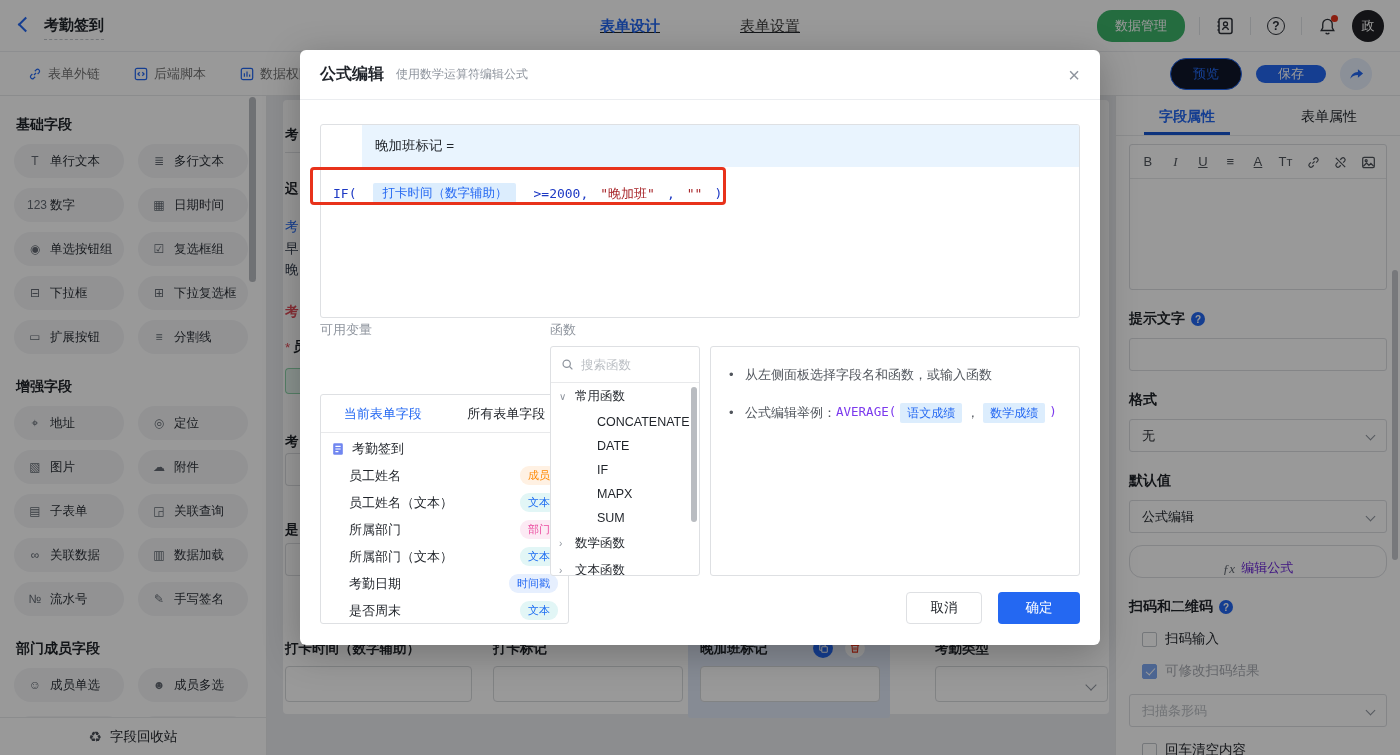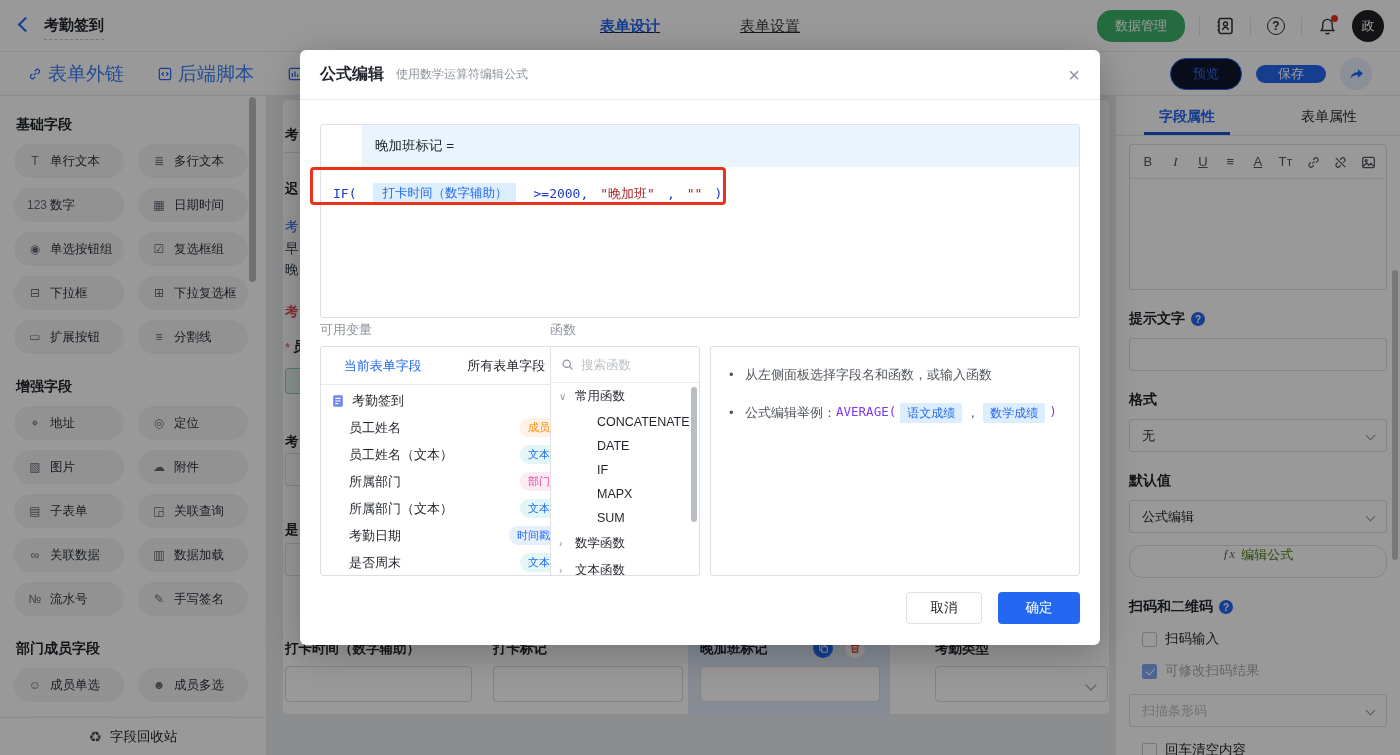--- a/index.html
+++ b/index.html
@@ -18,21 +18,21 @@
   .btn-green { background:#3cb46a; color:#fff; font-size:13px; padding:7px 18px; border-radius:15px; border:none; cursor:pointer; }
   .vdiv { width:1px; height:18px; background:#e2e4e8; }
   .tp-icon { width:22px; height:22px; color:#2d3138; position:relative; cursor:pointer; display:flex; align-items:center; justify-content:center; }
   .help-circ { width:18px; height:18px; border:1.6px solid #2d3138; border-radius:50%; font-size:12px; font-weight:bold; display:flex; align-items:center; justify-content:center; }
   .bell-dot { position:absolute; right:0; top:0; width:7px; height:7px; background:#e8321b; border-radius:50%; }
   .avatar { width:32px; height:32px; border-radius:50%; background:#202126; color:#fff; font-size:13px; display:flex; align-items:center; justify-content:center; cursor:pointer; }
 
   
   .subbar { position:absolute; left:0; top:52px; width:1400px; height:44px; background:#fff; border-bottom:1px solid #e8e9eb; z-index:1; }
   .sub-links { position:absolute; left:28px; top:0; height:44px; display:flex; gap:34px; align-items:center; }
-  .sub-link { display:flex; gap:6px; align-items:center; color:#3b82f6; font-size:19px; cursor:pointer; }
+  .sub-link { display:flex; gap:6px; align-items:center; color:#737373; font-size:13px; cursor:pointer; }
   .sub-link svg { width:14px; height:14px; stroke:#2468f2; fill:none; stroke-width:1.4; }
   .sub-right { position:absolute; right:28px; top:0; height:44px; display:flex; gap:14px; align-items:center; }
   .btn-outline { border:1px solid #2468f2; color:#2468f2; background:#0f172a; font-size:13px; padding:6px 22px; border-radius:16px; cursor:pointer; }
   .btn-primary { border:none; background:#2468f2; color:#fff; font-size:13px; padding:0 22px; border-radius:16px; cursor:pointer; }
   .share-circ { width:32px; height:32px; border-radius:50%; background:#e8f0fe; display:flex; align-items:center; justify-content:center; cursor:pointer; }
   .share-circ svg { width:15px; height:15px; fill:#2468f2; }
 
   
   .sidebar { position:absolute; left:0; top:96px; width:267px; height:659px; background:#fff; border-right:1px solid #e8e9eb; z-index:1; overflow:hidden; }
   .side-sec-title { font-size:14px; font-weight:bold; margin:20px 0 10px 16px; }
@@ -76,21 +76,21 @@
   .rte-ic { font-size:13px; color:#50555c; width:20px; text-align:center; cursor:pointer; }
   .rte-ic.u { text-decoration:underline; } .rte-ic.i { font-style:italic; font-family:"Liberation Serif",serif; }
   .rte-ic.a { text-decoration:underline; }
   .rte-ic svg { width:15px; height:15px; stroke:#50555c; fill:none; stroke-width:1.3; vertical-align:middle; }
   .rb-label { font-size:14px; font-weight:bold; margin:20px 0 10px 0; display:flex; align-items:center; gap:6px; }
   .qmark { width:14px; height:14px; border-radius:50%; background:#2468f2; color:#fff; font-size:10px; display:flex; align-items:center; justify-content:center; }
   .rb-input { height:33px; border:1px solid #dcdee2; border-radius:3px; background:#fff; width:100%; }
   .rb-select { height:33px; border:1px solid #dcdee2; border-radius:3px; background:#fff; font-size:13px; display:flex; align-items:center; padding:0 12px; position:relative; cursor:pointer; }
   .rb-select::after { content:""; position:absolute; right:12px; top:12px; width:6px; height:6px; border-right:1.5px solid #8f959e; border-bottom:1.5px solid #8f959e; transform:rotate(45deg); }
   .rb-select.disabled { color:#bbbfc4; }
-  .fx-btn { margin-top:12px; height:33px; border:1px solid #dcdee2; border-radius:13px; background:#fff; width:100%; font-size:13px; color:#4d7c0f; display:flex; align-items:flex-start; justify-content:center; gap:6px; cursor:pointer; }
+  .fx-btn { margin-top:12px; height:33px; border:1px solid #dcdee2; border-radius:13px; background:#fff; width:100%; font-size:13px; color:#6d28d9; display:flex; align-items:flex-end; justify-content:center; gap:6px; cursor:pointer; }
   .fx-btn::before { content:"ƒx"; font-family:"Liberation Serif",serif; font-style:italic; color:#646a73; font-size:13px; }
   .chk-row { display:flex; align-items:center; gap:8px; font-size:13.5px; margin:14px 13px; cursor:pointer; }
   .cb { width:15px; height:15px; border:1px solid #c2c6cc; border-radius:2px; background:#fff; flex:none; position:relative; }
   .chk-row.checked .cb { background:#7fa9f2; border-color:#7fa9f2; }
   .chk-row.checked .cb::after { content:""; position:absolute; left:4.5px; top:1.5px; width:4px; height:8px; border-right:1.6px solid #fff; border-bottom:1.6px solid #fff; transform:rotate(42deg); }
   .chk-row.disabled { color:#a8abb2; }
   .page-scroll { position:absolute; right:2px; top:174px; width:6px; height:290px; background:#c6c9ce; border-radius:3px; }
 
   
   .overlay { position:absolute; inset:0; background:rgba(0,0,0,0.40); z-index:40; }
@@ -101,21 +101,21 @@
   .m-close { margin-left:auto; font-size:20px; color:#8f959e; cursor:pointer; line-height:1; }
   .f-box { position:absolute; left:20px; top:74px; width:760px; height:194px; border:1px solid #dee0e3; border-radius:3px; overflow:hidden; }
   .f-strip { height:42px; background:#e9f4fe; display:flex; align-items:center; padding:0 13px; font-size:13.5px; color:#1f2329;margin-left:41px; }
   .f-code { padding:16px 12px; font-family:"DejaVu Sans Mono","Liberation Mono",monospace; font-size:13px; display:flex; align-items:center; flex-wrap:wrap; gap:12px; }
   .tk-fn,.tk-op { color:#1d39c4; }
   .tk-str { color:#a8262a; }
   .tk-chip { font-family:"Liberation Sans","DejaVu Sans",sans-serif; background:#dcedfd; color:#2468f2; padding:2px 9px; border-radius:2px; margin:0 5px; font-size:12.5px; }
   .red-note { position:absolute; left:10px; top:117px; width:416px; height:38px; border:3px solid #e8321b; border-radius:4px; pointer-events:none; z-index:5; }
   .m-sec-label { position:absolute; top:271px; font-size:13px; color:#8f959e; }
   .panel { position:absolute; top:296px; height:230px; border:1px solid #dee0e3; border-radius:3px; background:#fff; overflow:hidden; }
-  .vars-panel { left:20px; width:249px; }
+  .vars-panel { left:20px; width:249px;margin-top:48px; }
   .vtabs { height:38px; display:flex; border-bottom:1px solid #e8e9eb; }
   .vtab { flex:1; text-align:center; line-height:38px; font-size:13px; color:#1f2329; cursor:pointer; }
   .vtab.active { color:#2468f2; }
   .var-root { display:flex; align-items:center; gap:7px; padding:7px 0 4px 10px; font-size:13px; cursor:pointer; }
   .var-root svg { width:14px; height:14px; }
   .var-row { display:flex; align-items:center; padding:4px 10px 4px 28px; font-size:13px; cursor:pointer; }
   .var-row .tag { margin-left:auto; font-size:11px; padding:2px 8px; border-radius:9px; }
   .tag-member .tag { color:#ff8800; background:#fff1e3; }
   .tag-text .tag { color:#1f6ef2; background:#e2f6f6; }
   .tag-dept .tag { color:#eb4ca0; background:#fceaf4; }

